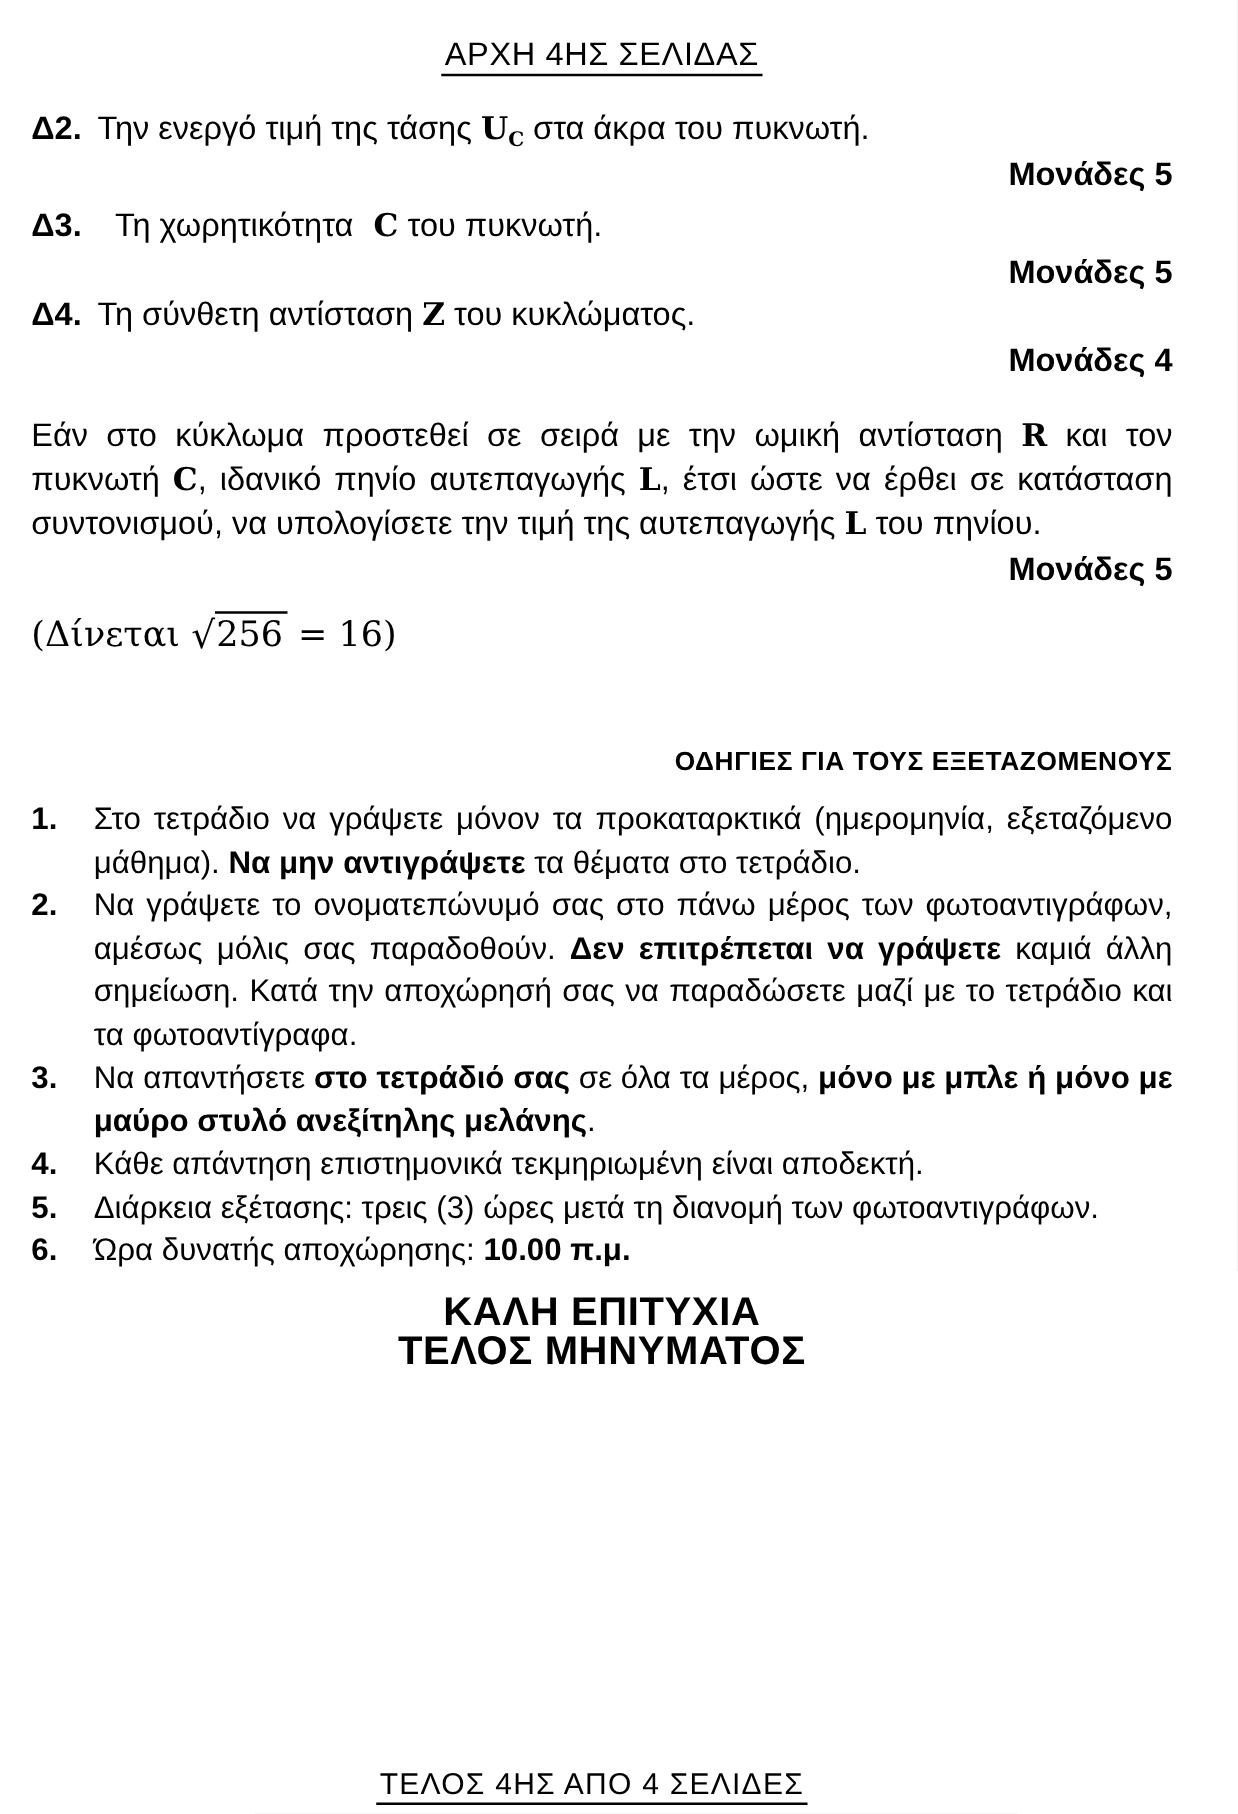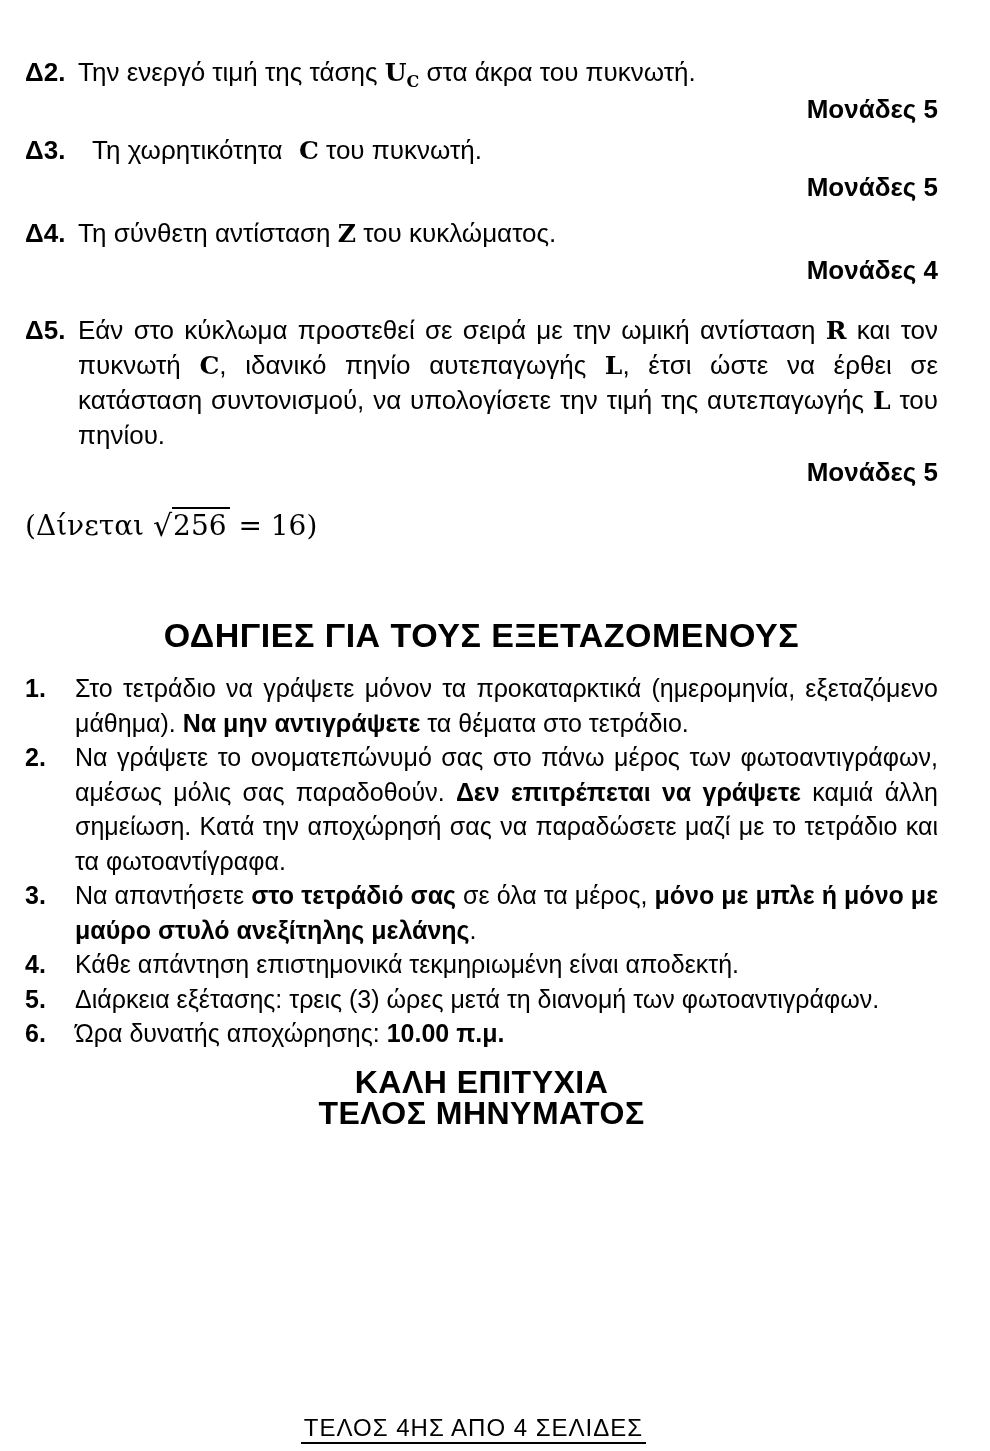--- a/index.html
+++ b/index.html
@@ -26,48 +26,51 @@
   .questions{margin-top:27px;}
   .q-row{display:flex;font-size:26px;line-height:35px;}
   .q-label{flex:0 0 53px;font-weight:bold;}
   .q-text{flex:1;margin:0;}
   .q-text.justify{text-align:justify;}
   .sym{font-family:"DejaVu Serif", serif;font-weight:bold;font-size:25px;}
   .sym sub{font-size:16px;line-height:0;}
   .gap-before{margin-left:9px;}
   .marks{font-size:26px;font-weight:bold;line-height:33px;text-align:right;margin-top:3px;}
   .mt7{margin-top:7px;gap:14px;}
-  .mt12{margin-top:12px;}
+  .mt12{margin-top:0;}
   .mt26{margin-top:26px;}
 
   
   .formula{
     margin-top:16px;font-family:"DejaVu Serif", serif;
     font-size:28px;line-height:40px;
   }
   .rad-sign{display:inline-block;font-size:30px;transform:translateY(1px);}
   .radicand{border-top:2px solid #000;padding:0 3px 0 1px;}
 
   
-  .instructions-title{margin-top:70px;text-align:center;font-size:34px;font-weight:bold;letter-spacing:.5px;}
+  .instructions-title{margin-top:70px;text-align:right;font-size:21px;font-weight:bold;letter-spacing:.5px;}
   .instr-list{margin-top:16px;font-size:25px;line-height:34.5px;}
   .instr-item{display:flex;}
   .i-num{flex:0 0 50px;font-weight:bold;}
   .i-text{flex:1;text-align:justify;margin:0;}
   .i-text b{font-weight:bold;}
 
   
   .closing{margin-top:16px;text-align:center;font-size:32px;font-weight:bold;line-height:31px;letter-spacing:.5px;}
 </style>
 </head>
 <body>
 
 <div class="page">
   <div class="content">
 
+    <div class="page-header">
+      <span class="underline">ΑΡΧΗ 4ΗΣ ΣΕΛΙΔΑΣ</span>
+    </div>
 
     <div class="questions">
 
       <div class="q-row">
         <span class="q-label">Δ2.</span>
         <p class="q-text"><span>Την ενεργό τιμή της τάσης </span><span class="sym"><span>U</span><sub>C</sub></span><span> στα άκρα του πυκνωτή.</span></p>
       </div>
       <div class="marks">Μονάδες 5</div>
 
       <div class="q-row mt7">
@@ -76,21 +79,20 @@
       </div>
       <div class="marks">Μονάδες 5</div>
 
       <div class="q-row mt12">
         <span class="q-label">Δ4.</span>
         <p class="q-text"><span>Τη σύνθετη αντίσταση </span><span class="sym">Z</span><span> του κυκλώματος.</span></p>
       </div>
       <div class="marks">Μονάδες 4</div>
 
       <div class="q-row mt26">
-        <span class="q-label">Δ5.</span>
         <p class="q-text justify"><span>Εάν στο κύκλωμα προστεθεί σε σειρά με την ωμική αντίσταση </span><span class="sym">R</span><span> και τον πυκνωτή </span><span class="sym">C</span><span>, ιδανικό πηνίο αυτεπαγωγής </span><span class="sym">L</span><span>, έτσι ώστε να έρθει σε κατάσταση συντονισμού, να υπολογίσετε την τιμή της αυτεπαγωγής </span><span class="sym">L</span><span> του πηνίου.</span></p>
       </div>
       <div class="marks">Μονάδες 5</div>
 
       <div class="formula"><span>(Δίνεται </span><span class="rad-sign">√</span><span class="radicand">256</span><span> = 16)</span></div>
     </div>
 
     <div class="instructions-title">ΟΔΗΓΙΕΣ ΓΙΑ ΤΟΥΣ ΕΞΕΤΑΖΟΜΕΝΟΥΣ</div>
 
     <div class="instr-list">

